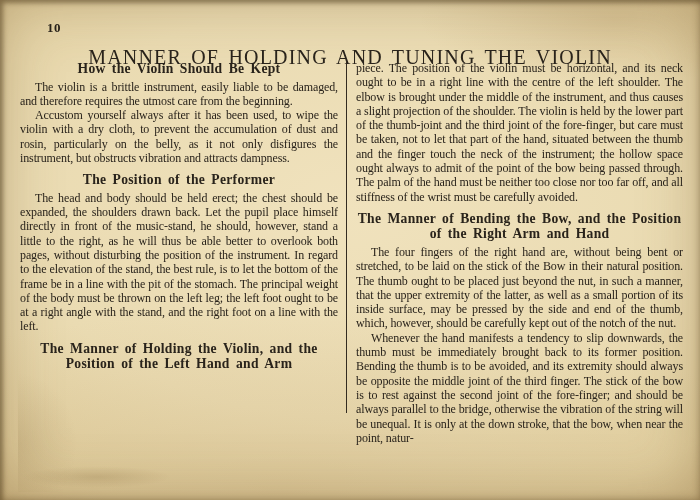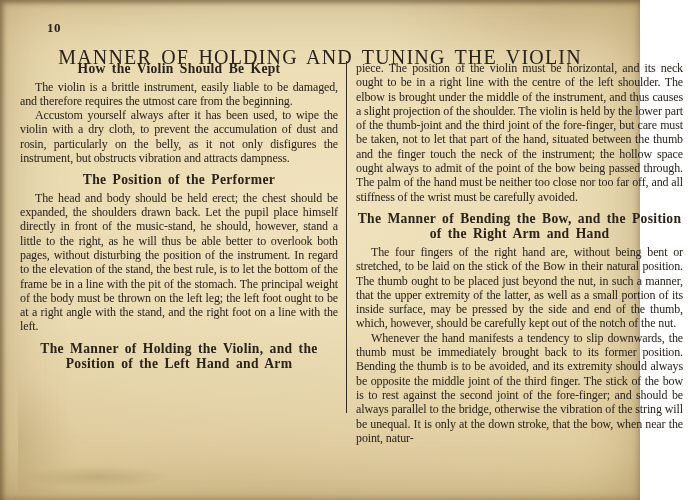--- a/index.html
+++ b/index.html
@@ -4,21 +4,21 @@
 <style>
   html, body { margin: 0; padding: 0; }
   body {
     width: 700px; height: 500px;
     overflow: hidden;
     font-family: "Liberation Serif", serif;
     color: #29231b;
   }
   .page {
     position: relative;
-    width: 640px; height: 500px;
+    width: 700px; height: 500px;
     background:
       radial-gradient(ellipse 130% 60% at 40% 98%, rgba(196,168,116,0.30), transparent 60%),
       radial-gradient(ellipse 40% 18% at 88% 4%, rgba(176,146,96,0.28), transparent 70%),
       radial-gradient(ellipse 90% 80% at 50% 42%, #f0e2bd 0%, #eadbb2 52%, #e2d0a1 80%, #d2bb8a 100%);
     box-shadow:
       inset 0 0 60px rgba(120, 88, 40, 0.35),
       inset 0 0 8px rgba(70, 50, 20, 0.45),
       inset 3px 3px 4px rgba(50, 35, 15, 0.35);
   }
   .stain-a {

